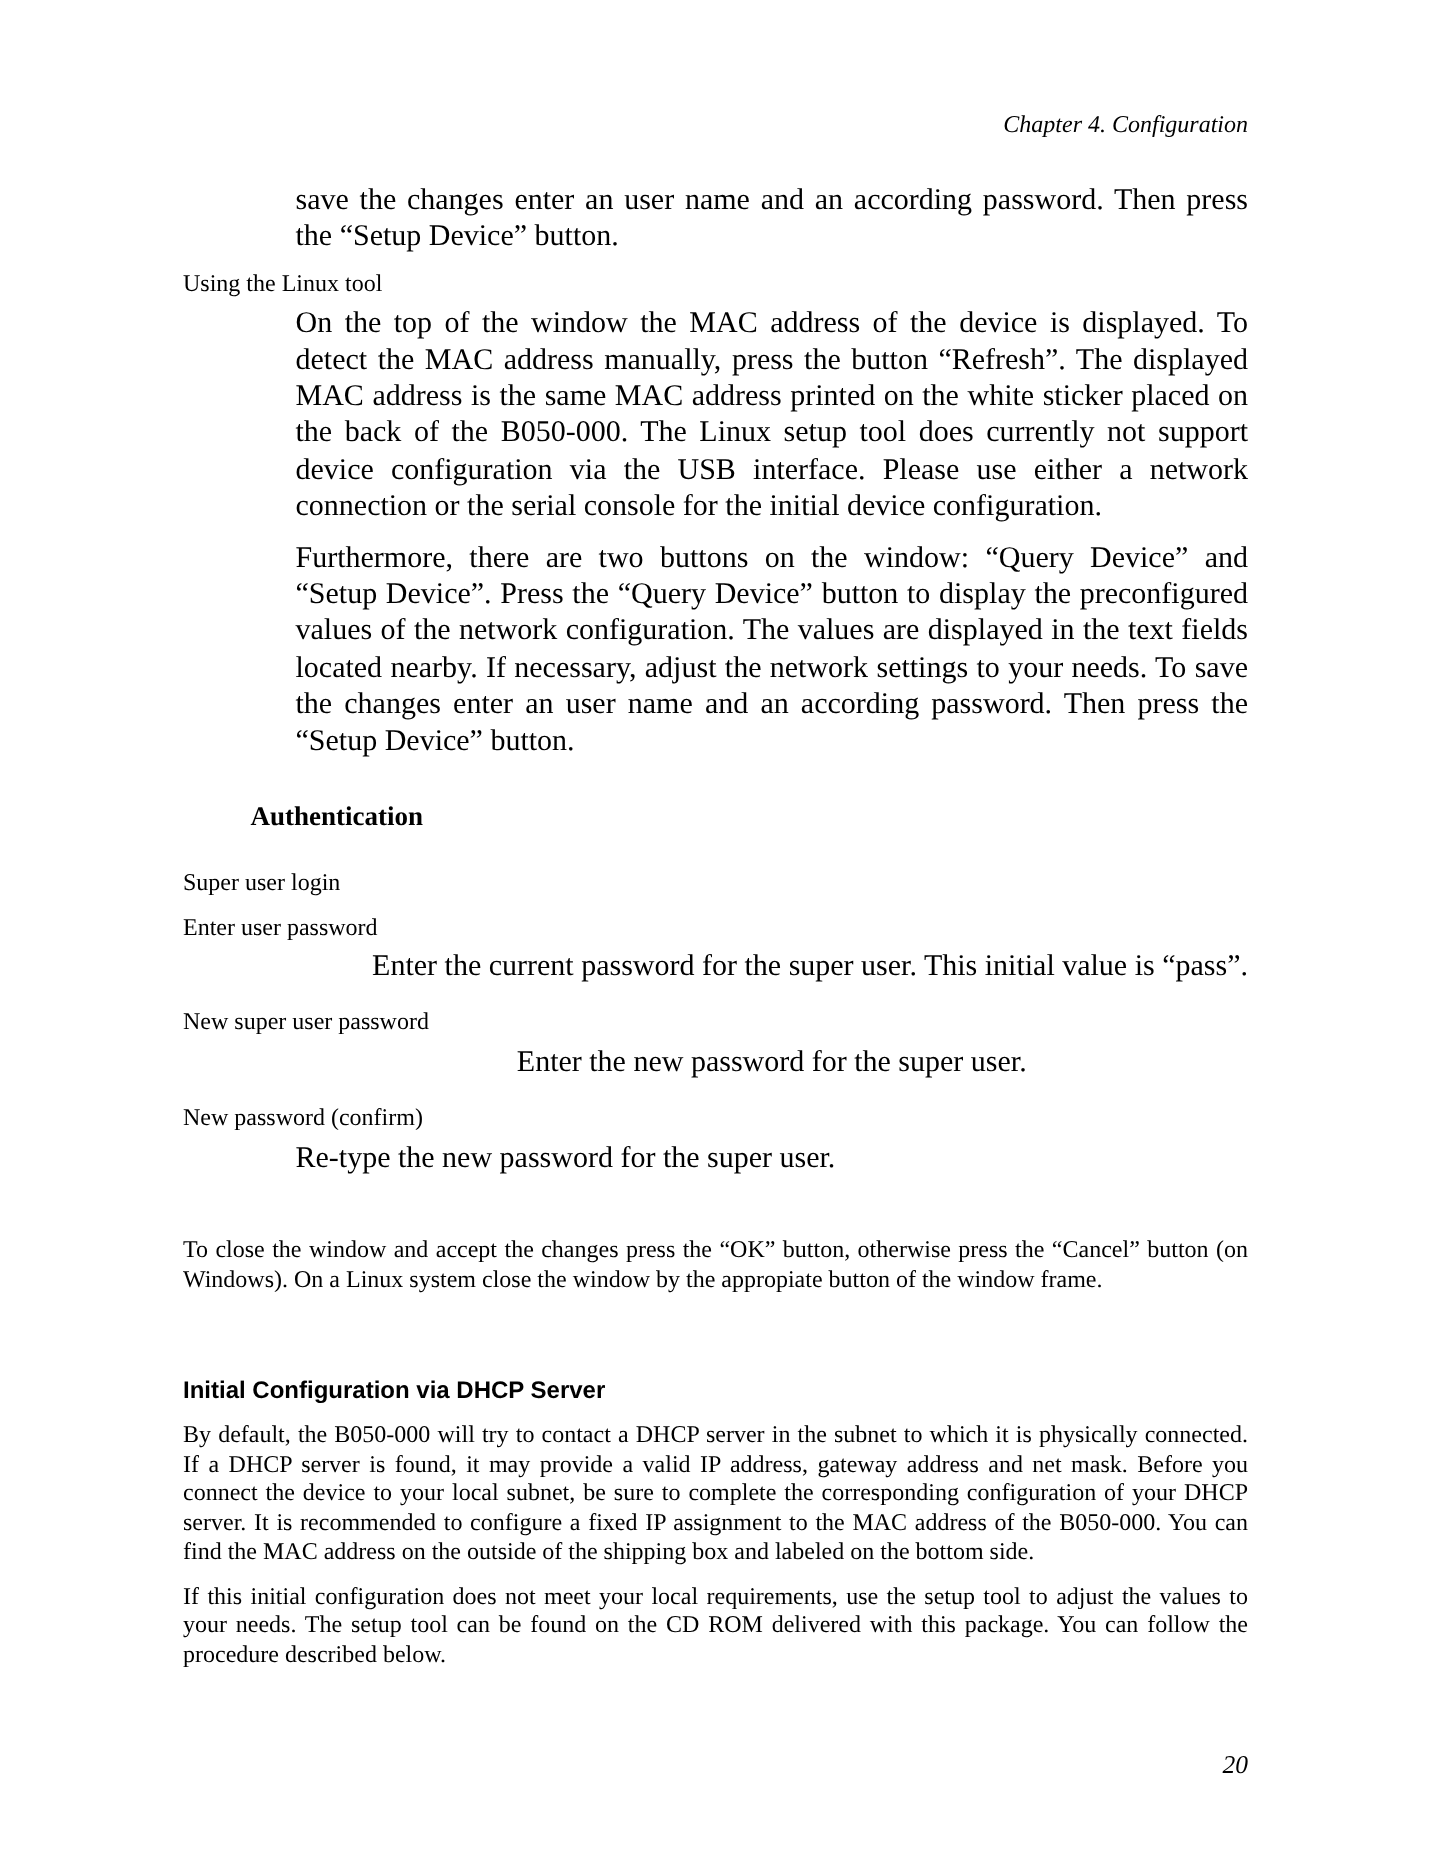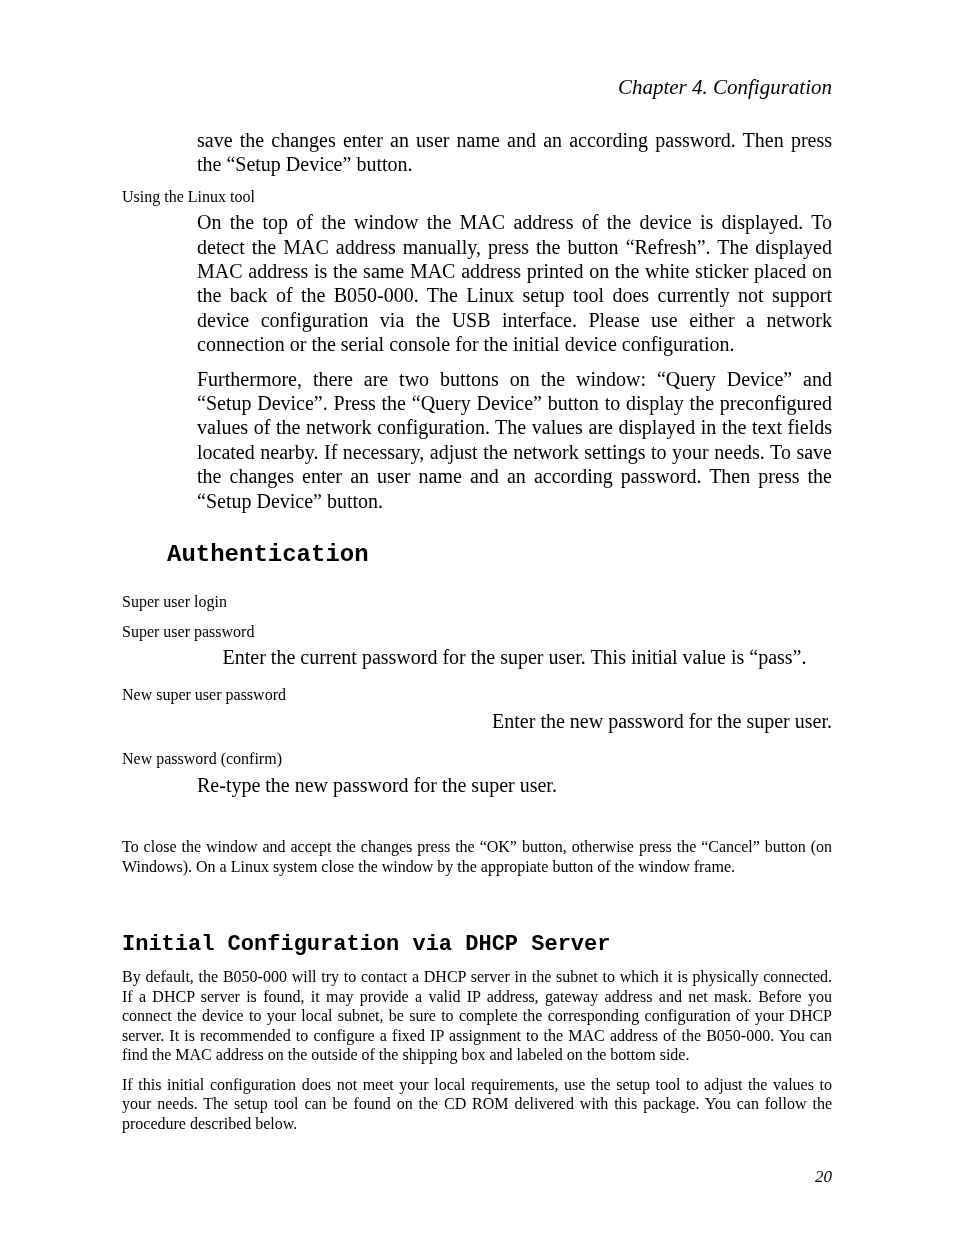--- a/index.html
+++ b/index.html
@@ -15,21 +15,21 @@
   .page {
     position: relative;
     width: 954px;
     height: 1235px;
     box-sizing: border-box;
     padding: 75px 122px 60px 122px;
   }
   .running-head {
     text-align: right;
     font-style: italic;
-    font-size: 21px;
+    font-size: 16px;
     margin-bottom: 28px;
   }
   .body-block {
     font-size: 16px;
     line-height: 1.22;
   }
   .indent-block {
     margin-left: 75px;
     font-size: 20px;
     line-height: 1.22;
@@ -38,29 +38,29 @@
     text-align: justify;
     margin: 0 0 10px 0;
   }
   .term {
     margin: 0 0 4px 0;
   }
   .spacer-sm { height: 6px; }
   .spacer-md { height: 16px; }
   .spacer-lg { height: 30px; }
   .h2 {
-    font-family: Liberation Mono, monospace;
+    font-family: Liberation Serif, serif;
     font-weight: 700;
-    font-size: 24px;
+    font-size: 18px;
     margin: 28px 0 8px 45px;
   }
   .h1 {
-    font-family: Liberation Mono, monospace;
+    font-family: Liberation Sans, sans-serif;
     font-weight: 700;
-    font-size: 22px;
+    font-size: 16px;
     margin: 56px 0 10px 0;
   }
   .page-number {
     position: absolute;
     bottom: 48px;
     right: 122px;
     font-style: italic;
     font-size: 17px;
   }
 </style>
@@ -87,32 +87,32 @@
 
 
   <div class="spacer-md"></div>
 
   <div class="body-block">
     <p class="term">Super user login</p>
   </div>
   <div class="spacer-sm"></div>
 
   <div class="body-block">
-    <p class="term">Super user password</p>
+    <p class="term">Enter user password</p>
   </div>
   <div class="indent-block">
-    <p class="para" style="text-align:center;">Enter the current password for the super user. This initial value is “pass”.</p>
+    <p class="para" style="text-align:right;">Enter the current password for the super user. This initial value is “pass”.</p>
   </div>
   <div class="spacer-sm"></div>
 
   <div class="body-block">
     <p class="term">New super user password</p>
   </div>
   <div class="indent-block">
-    <p class="para" style="text-align:right;">Enter the new password for the super user.</p>
+    <p class="para" style="text-align:center;">Enter the new password for the super user.</p>
   </div>
   <div class="spacer-sm"></div>
 
   <div class="body-block">
     <p class="term">New password (confirm)</p>
   </div>
   <div class="indent-block">
     <p class="para" style="text-align:left;">Re-type the new password for the super user.</p>
   </div>
 

